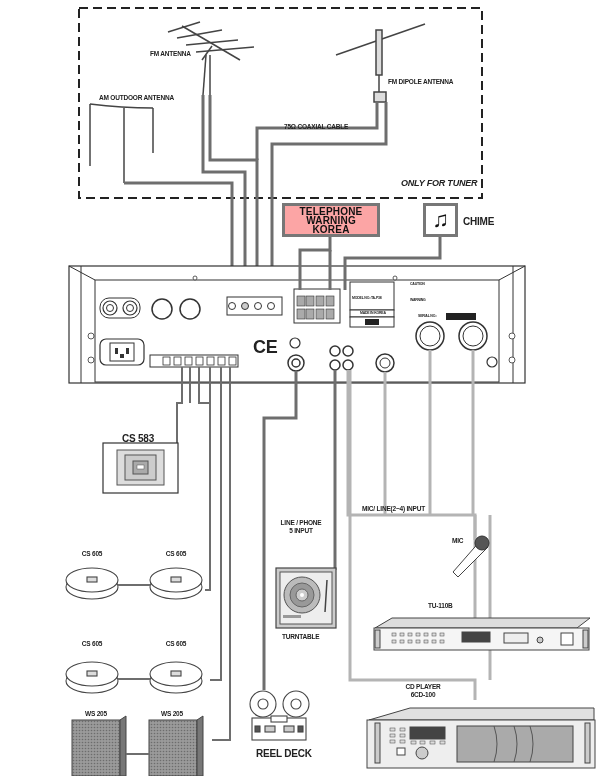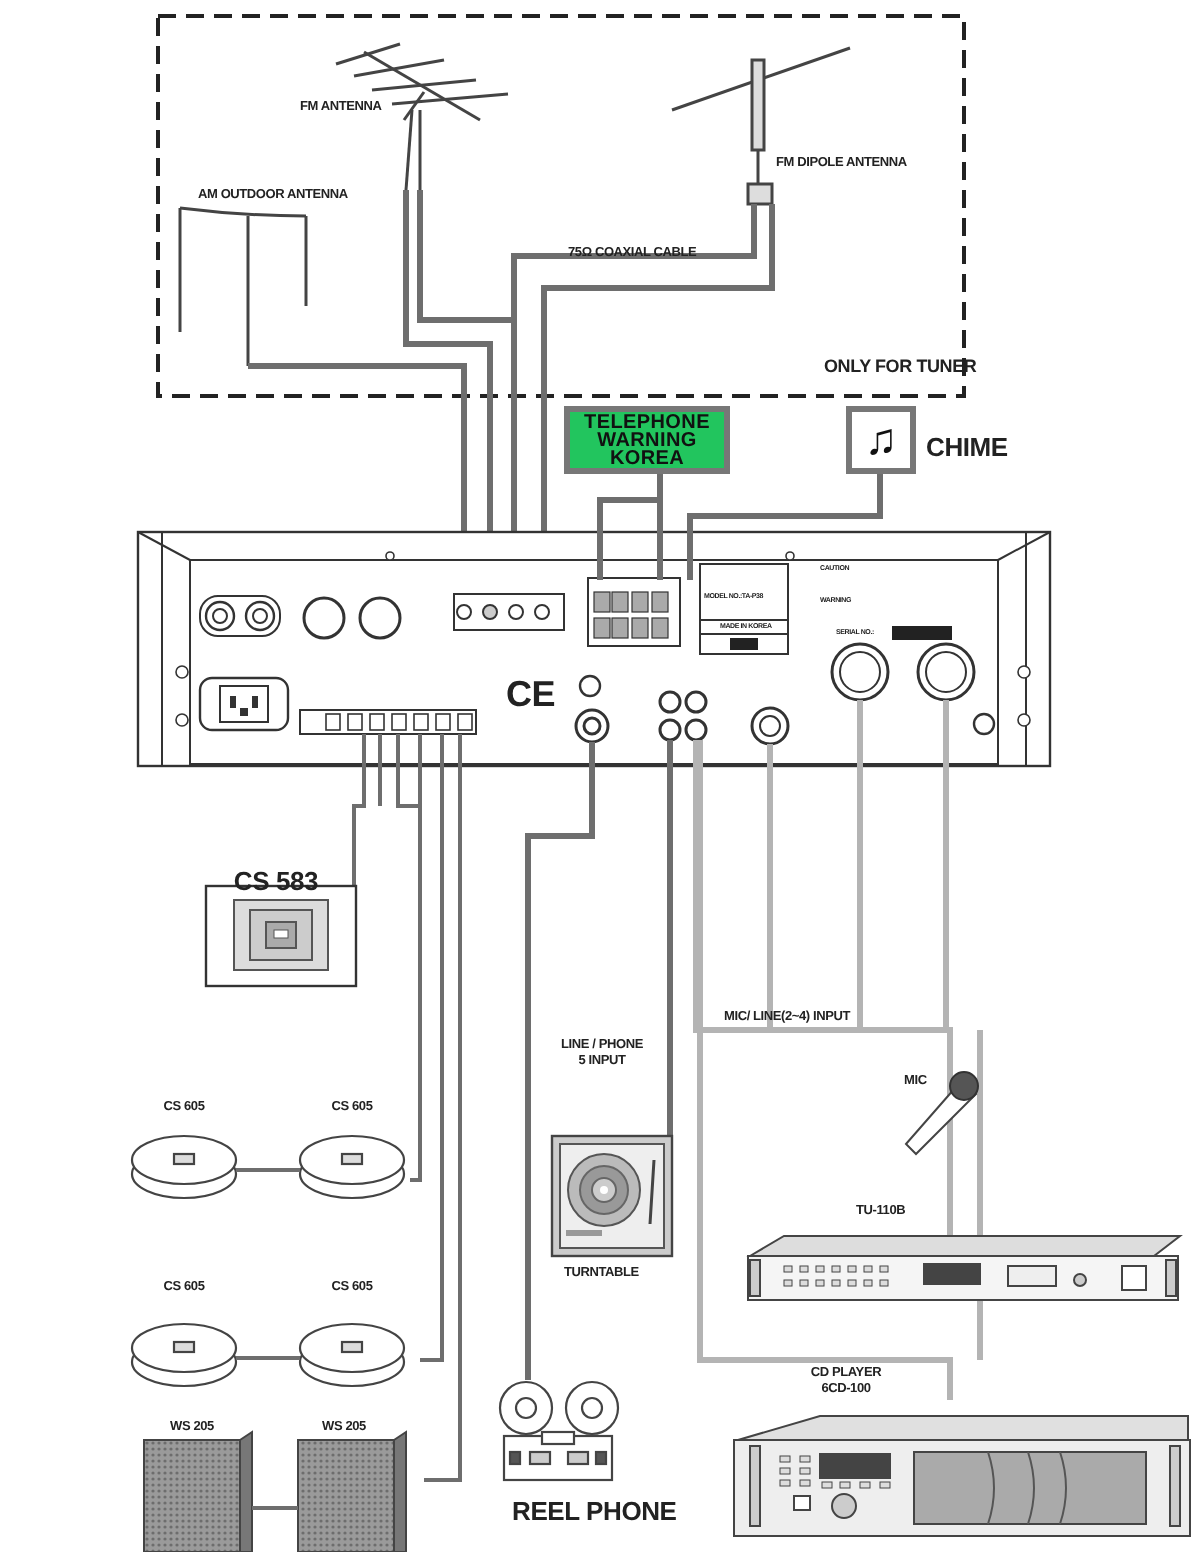--- a/index.html
+++ b/index.html
@@ -1,23 +1,23 @@
 <!DOCTYPE html>
 <html><head>
 <meta charset="utf-8">
 <style>
   html, body { margin:0; padding:0; background:#ffffff; }
   body { width:600px; height:776px; position:relative; overflow:hidden; font-family:"Liberation Sans", sans-serif; }
   #diagram { position:absolute; left:0; top:0; width:600px; height:776px; }
   .lbl { position:absolute; font-family:"Liberation Sans", sans-serif; font-weight:bold; color:#222; white-space:nowrap; letter-spacing:-0.2px; }
   .sm { font-size:6.5px; }
-  .md { font-size:13px; }
+  .md { font-size:10px; }
   .lg { font-size:9px; }
   .ctr { text-align:center; }
-  .tel-box { position:absolute; left:282px; top:203px; width:83px; height:34px; border:3px solid #777; background:#22c55e; box-sizing:border-box; display:flex; flex-direction:column; align-items:center; justify-content:center; }
+  .tel-box { position:absolute; left:282px; top:203px; width:98px; height:34px; border:3px solid #777; background:#fca5a5; box-sizing:border-box; display:flex; flex-direction:column; align-items:center; justify-content:center; }
   .tel-box span { font-family:"Liberation Sans", sans-serif; font-weight:900; font-size:10px; line-height:9px; color:#111; letter-spacing:0.2px; }
   .chime-box { position:absolute; left:423px; top:203px; width:35px; height:34px; border:3px solid #777; background:#fff; box-sizing:border-box; display:flex; align-items:center; justify-content:center; font-size:22px; color:#111; line-height:1; }
 </style>
 </head>
 <body>
 
 <svg id="diagram" width="600" height="776" viewBox="0 0 600 776" xmlns="http://www.w3.org/2000/svg">
   <defs>
     <pattern id="grille" width="3" height="3" patternUnits="userSpaceOnUse">
       <rect width="3" height="3" fill="#9a9a9a"></rect>
@@ -291,21 +291,21 @@
         <rect x="430" y="741" width="5" height="3"></rect>
         <rect x="440" y="741" width="5" height="3"></rect>
     </g>
   </g>
 </svg>
 
 <div class="lbl sm" style="left:150px; top:50px;">FM ANTENNA</div>
 <div class="lbl sm" style="left:99px; top:94px;">AM OUTDOOR ANTENNA</div>
 <div class="lbl sm" style="left:388px; top:78px;">FM DIPOLE ANTENNA</div>
 <div class="lbl sm" style="left:284px; top:123px;">75Ω COAXIAL CABLE</div>
-<div class="lbl lg" style="left:412px; top:178px;">ONLY FOR TUNER</div>
+<div class="lbl lg" style="left:401px; top:178px;font-style:italic;">ONLY FOR TUNER</div>
 
 <div class="tel-box">
   <span>TELEPHONE</span>
   <span>WARNING</span>
   <span>KOREA</span>
 </div>
 <div class="chime-box">
   <span>♫</span>
 </div>
 <div class="lbl md" style="left:463px; top:216px;">CHIME</div>
@@ -325,19 +325,19 @@
 <div class="lbl sm ctr" style="left:74px; top:710px; width:44px;">WS 205</div>
 <div class="lbl sm ctr" style="left:150px; top:710px; width:44px;">WS 205</div>
 
 <div class="lbl sm ctr" style="left:268px; top:519px; width:66px; line-height:8px;">
   <div>LINE / PHONE</div>
   <div>5 INPUT</div>
 </div>
 <div class="lbl sm" style="left:362px; top:505px;">MIC/ LINE(2~4) INPUT</div>
 
 <div class="lbl sm" style="left:282px; top:633px;">TURNTABLE</div>
-<div class="lbl md" style="left:256px; top:748px;">REEL PHONE</div>
+<div class="lbl md" style="left:256px; top:748px;">REEL DECK</div>
 <div class="lbl sm" style="left:452px; top:537px;">MIC</div>
 <div class="lbl sm" style="left:428px; top:602px;">TU-110B</div>
 <div class="lbl sm ctr" style="left:393px; top:683px; width:60px; line-height:8px;">
   <div>CD PLAYER</div>
   <div>6CD-100</div>
 </div>
 
 </body></html>

